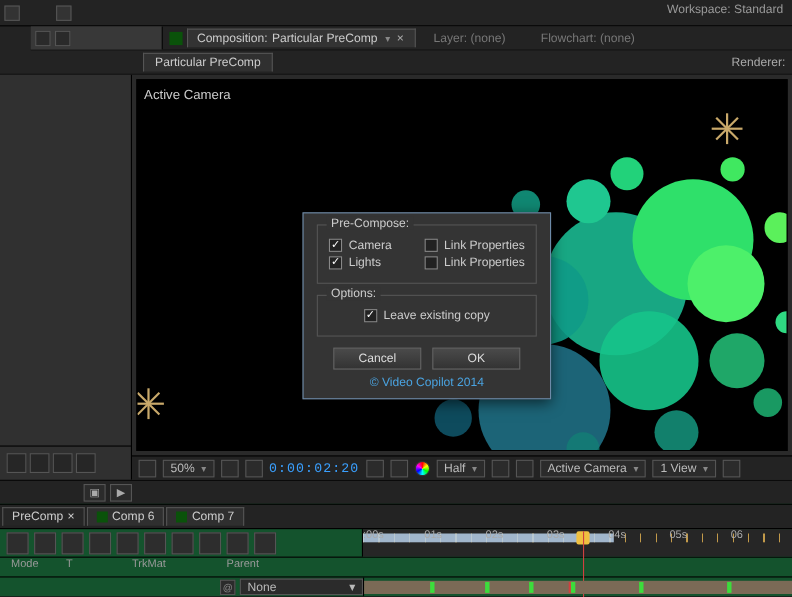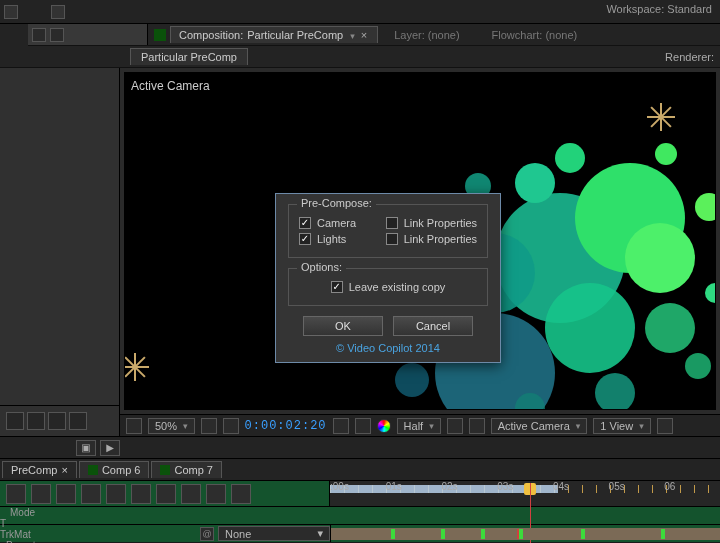--- a/index.html
+++ b/index.html
@@ -74,21 +74,21 @@
   .tl-toolbar { height:26px; display:flex; align-items:center; gap:0; border-bottom:1px solid #000;}
   .tl-left { width:330px; height:100%; display:flex; align-items:center; gap:5px; padding:0 6px; border-right:1px solid #000;}
   .tl-left .ti { width:20px; height:20px; background:#2d2d2d; border:1px solid #555;}
   .tl-ruler { flex:1; position:relative; height:100%; background:#262626; }
   .ruler-bar { position:absolute; left:0; top:4px; height:8px; width:100%; background:repeating-linear-gradient(90deg,#c29a4a 0 1px,transparent 1px 14px); }
   .ruler-sel { position:absolute; left:0; top:4px; height:8px; width:228px; background:#b7d0ea; opacity:.85;}
   .tick-labels { position:absolute; top:0; left:0; right:0; display:flex; }
   .tick-labels span { width:70px; color:#aaa; font-size:10px; text-align:left; }
   .cti { position:absolute; top:2px; width:12px; height:12px; background:#f0c040; border-radius:2px; }
   .cti-line { position:absolute; top:2px; width:1px; height:60px; background:#d04040; }
-  .tl-headers { height:18px; display:flex; border-bottom:1px solid #000; font-size:10px; color:#999;flex-direction:column;}
+  .tl-headers { height:18px; display:flex; border-bottom:1px solid #000; font-size:10px; color:#999;}
   .tl-headers .h1{ width:60px; padding-left:10px;}
   .tl-headers .h2{ width:60px;}
   .tl-headers .h3{ width:80px;}
   .tl-headers .h4{ width:130px; padding-left:6px;}
   .tl-rows { }
   .tl-row { height:18px; display:flex; align-items:center; border-bottom:1px solid #1a1a1a;}
   .tl-row .rl { width:200px; }
   .tl-row .parent { width:130px; display:flex; align-items:center; gap:4px; }
   .tl-row .pdd { flex:1; background:#2b2b2b; border:1px solid #555; padding:0 6px; display:flex; align-items:center; justify-content:space-between;}
   .tl-row .lane { flex:1; position:relative; height:100%; border-left:1px solid #000;}
@@ -199,22 +199,22 @@
             </div>
           </div>
           <div class="grp">
             <span class="grp-title">Options:</span>
             <div class="row" style="justify-content:center">
               <span class="chk on"></span>
               <span>Leave existing copy</span>
             </div>
           </div>
           <div class="btnrow">
+            <button class="dlg-btn">Cancel</button>
             <button class="dlg-btn">OK</button>
-            <button class="dlg-btn">Cancel</button>
           </div>
           <div class="copyright">© Video Copilot 2014</div>
         </div>
       </div>
     </div>
 
     <div class="view-controls">
       <div class="vc-icon"></div>
       <div class="vc-btn ddarrow">50%</div>
       <div class="vc-icon"></div>

